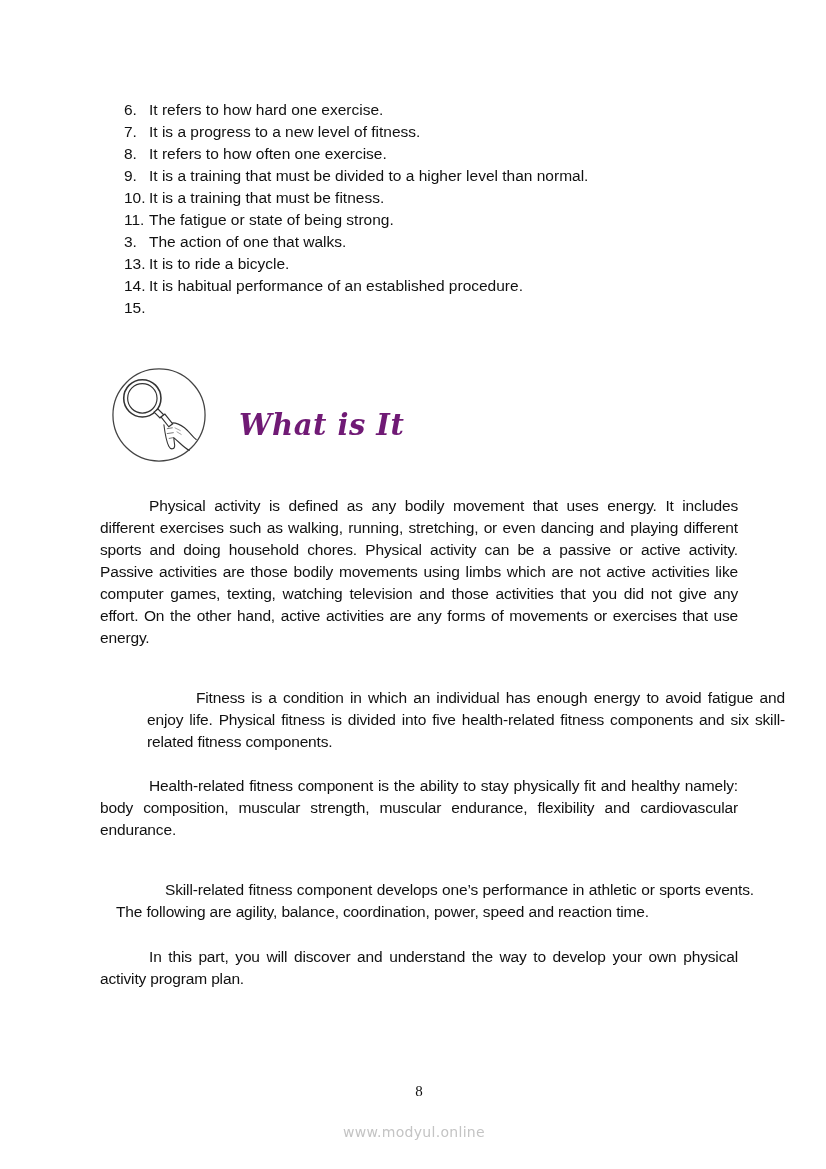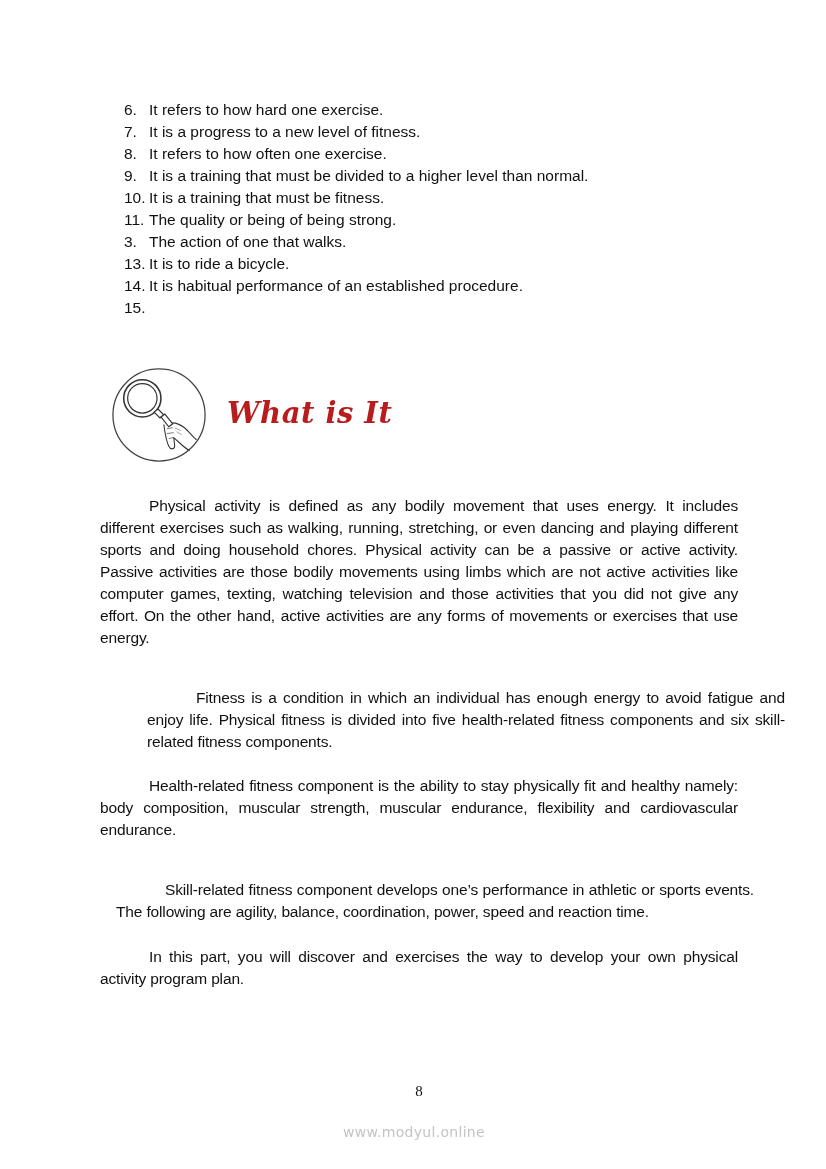--- a/index.html
+++ b/index.html
@@ -49,22 +49,22 @@
     }
     .section-title {
       position: absolute;
       left: 117px;
       top: 30px;
       font-family: "DejaVu Serif", serif;
       font-weight: bold;
       font-style: italic;
       font-size: 29px;
       letter-spacing: 0.5px;
-      color: #b91c1c;
-      margin: 0;
+      color: #701a75;
+      margin: 12px;
     }
     .para {
       position: absolute;
       left: 100px;
       width: 638px;
       margin: 0;
       font-family: "Liberation Sans", sans-serif;
       font-size: 15.5px;
       line-height: 22px;
       text-align: justify;
@@ -117,21 +117,21 @@
   <li>
       <span class="num">9.</span>
       <span>It is a training that must be divided to a higher level than normal.</span>
     </li>
   <li>
       <span class="num">10.</span>
       <span>It is a training that must be fitness.</span>
     </li>
   <li>
       <span class="num">11.</span>
-      <span>The quality or being of being strong.</span>
+      <span>The fatigue or state of being strong.</span>
     </li>
   <li>
       <span class="num">3.</span>
       <span>The action of one that walks.</span>
     </li>
   <li>
       <span class="num">13.</span>
       <span>It is to ride a bicycle.</span>
     </li>
   <li>
@@ -154,16 +154,16 @@
     <path d="M58 64 L64 63 M58 69 L65 68 M60 74 L65 73" fill="none" stroke="#555" stroke-width="0.8"></path>
     <path d="M66 63 L72 66 M68 67 L73 70" fill="none" stroke="#777" stroke-width="0.7"></path>
   </svg>
   <h1 class="section-title">What is It</h1>
 </div>
 
 <p class="para p1">Physical activity is defined as any bodily movement that uses energy. It includes different exercises such as walking, running, stretching, or even dancing and playing different sports and doing household chores. Physical activity can be a passive or active activity. Passive activities are those bodily movements using limbs which are not active activities like computer games, texting, watching television and those activities that you did not give any effort. On the other hand, active activities are any forms of movements or exercises that use energy.</p>
 <p class="para p2">Fitness is a condition in which an individual has enough energy to avoid fatigue and enjoy life. Physical fitness is divided into five health-related fitness components and six skill-related fitness components.</p>
 <p class="para p3">Health-related fitness component is the ability to stay physically fit and healthy namely: body composition, muscular strength, muscular endurance, flexibility and cardiovascular endurance.</p>
 <p class="para p4">Skill-related fitness component develops one’s performance in athletic or sports events. The following are agility, balance, coordination, power, speed and reaction time.</p>
-<p class="para p5">In this part, you will discover and exercises the way to develop your own physical activity program plan.</p>
+<p class="para p5">In this part, you will discover and understand the way to develop your own physical activity program plan.</p>
 
 <div class="page-number">8</div>
 <div class="watermark">www.modyul.online</div>
 
 </body></html>

